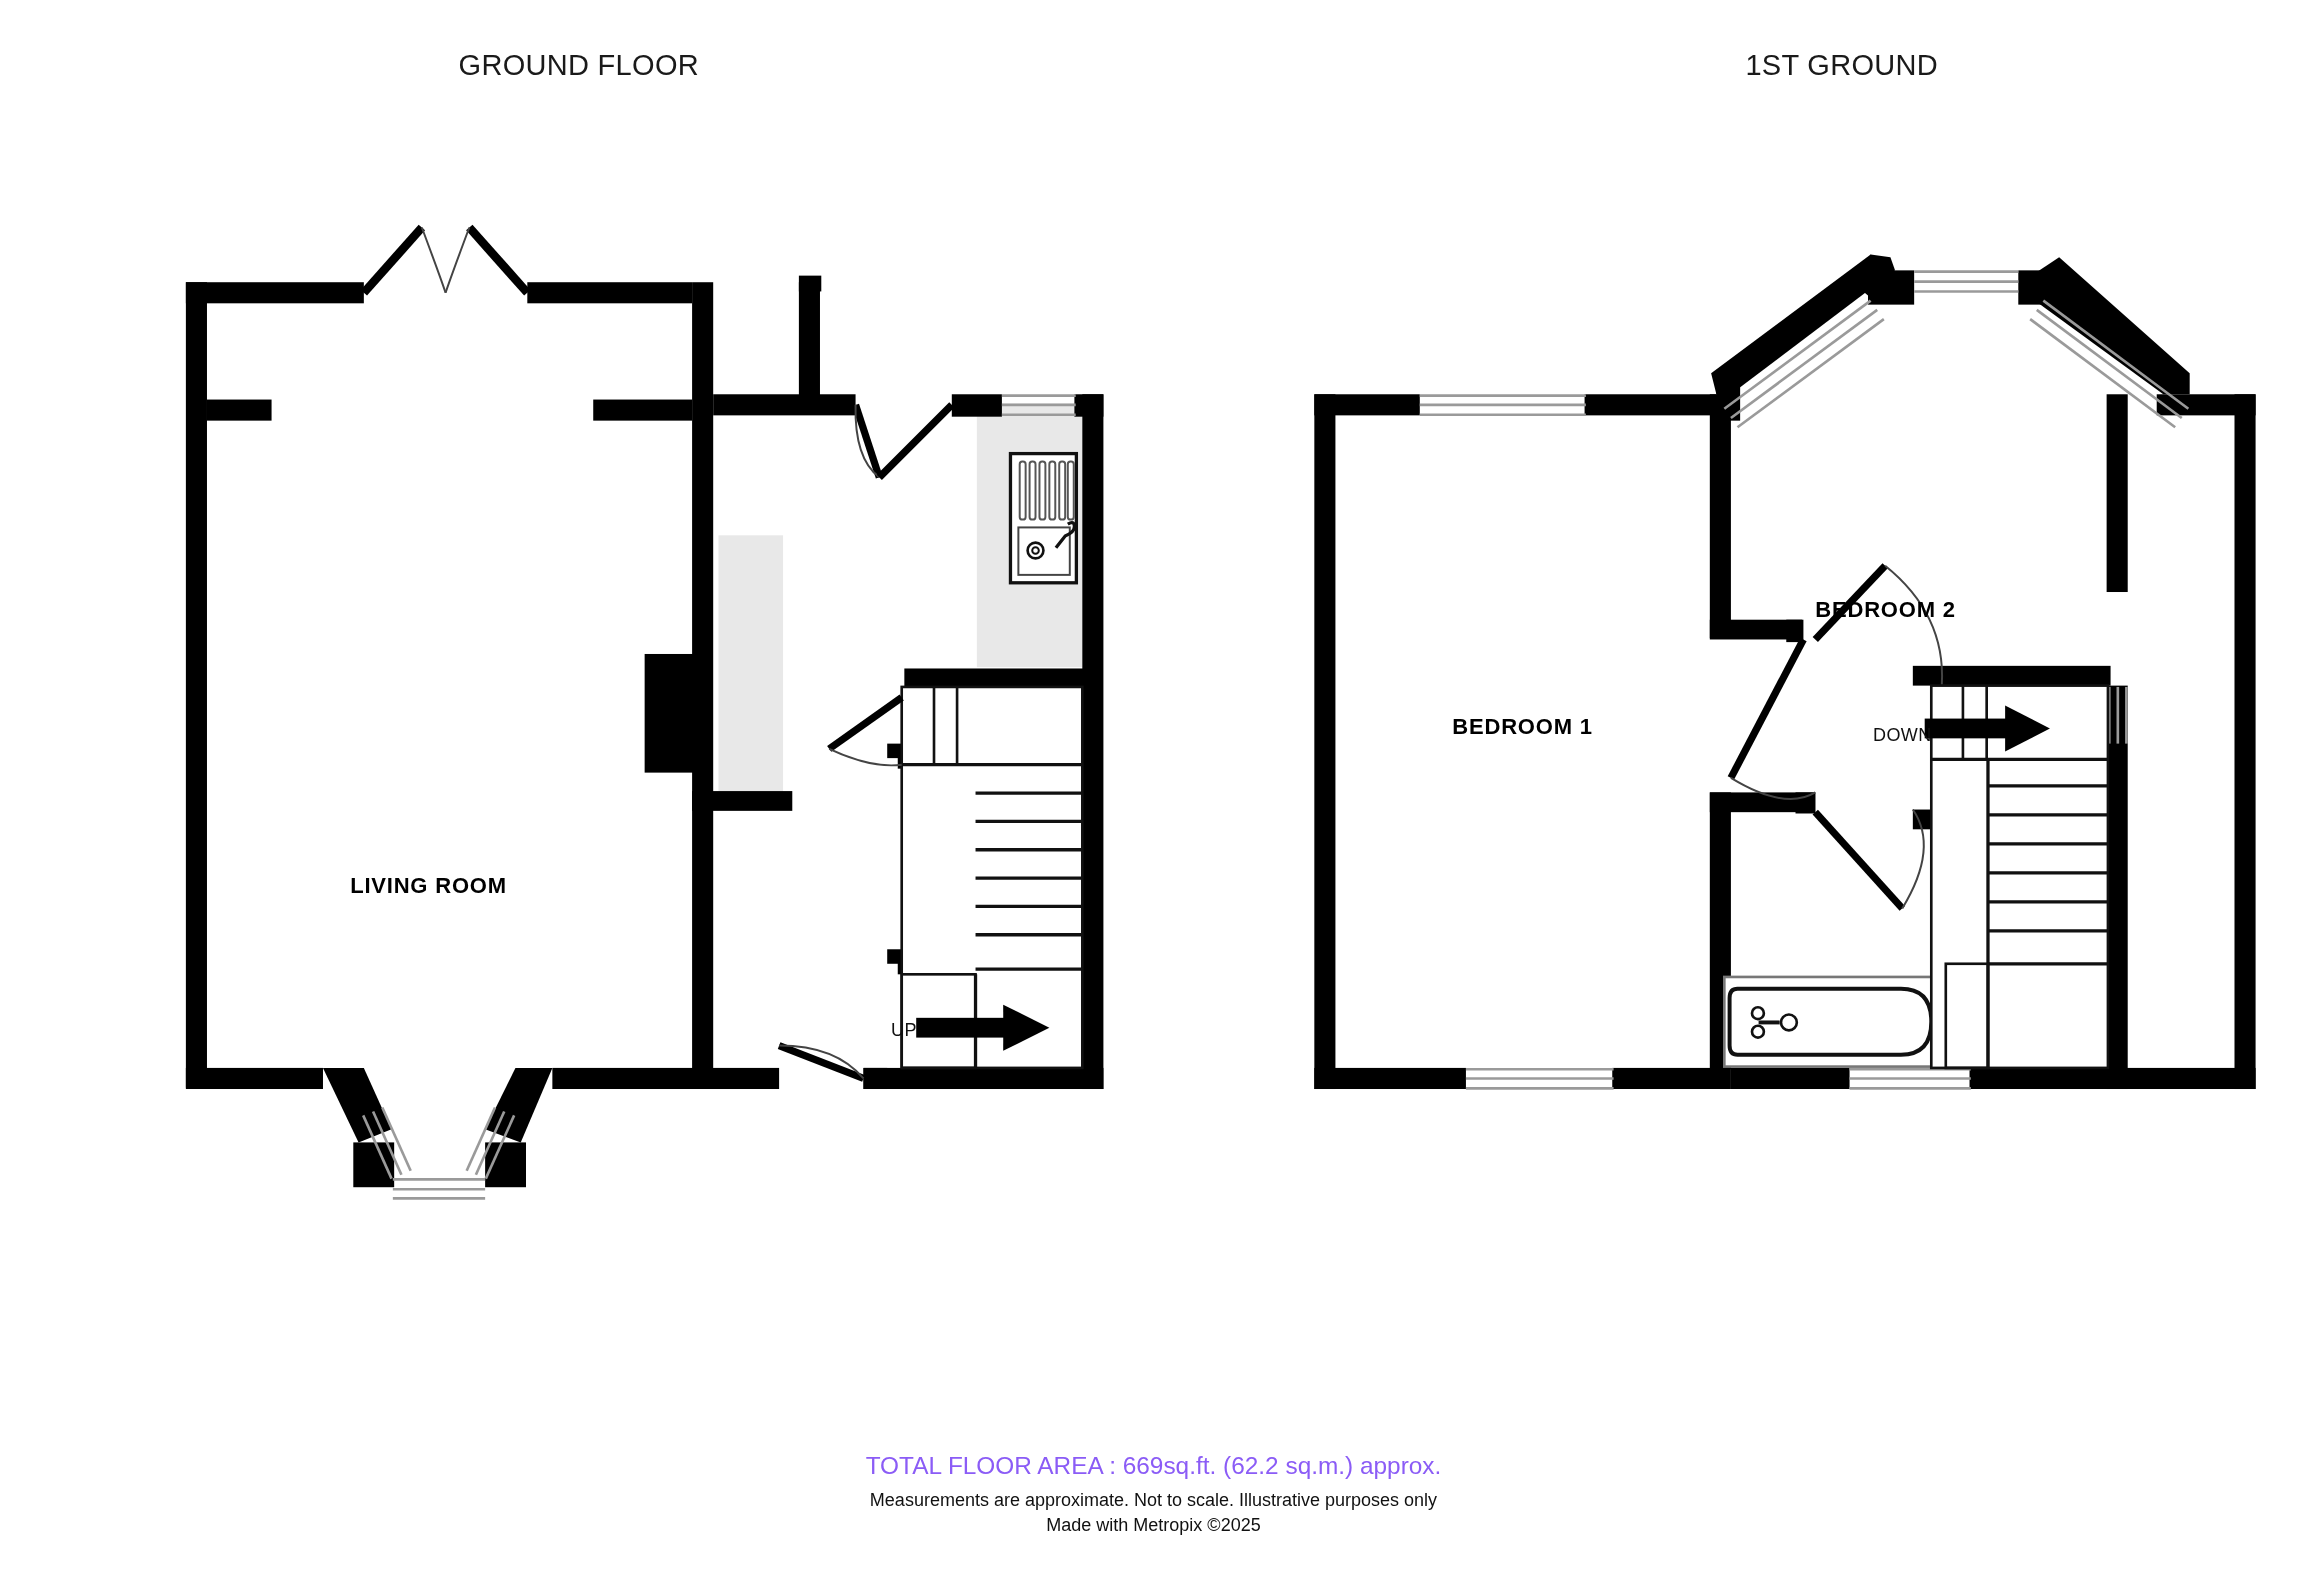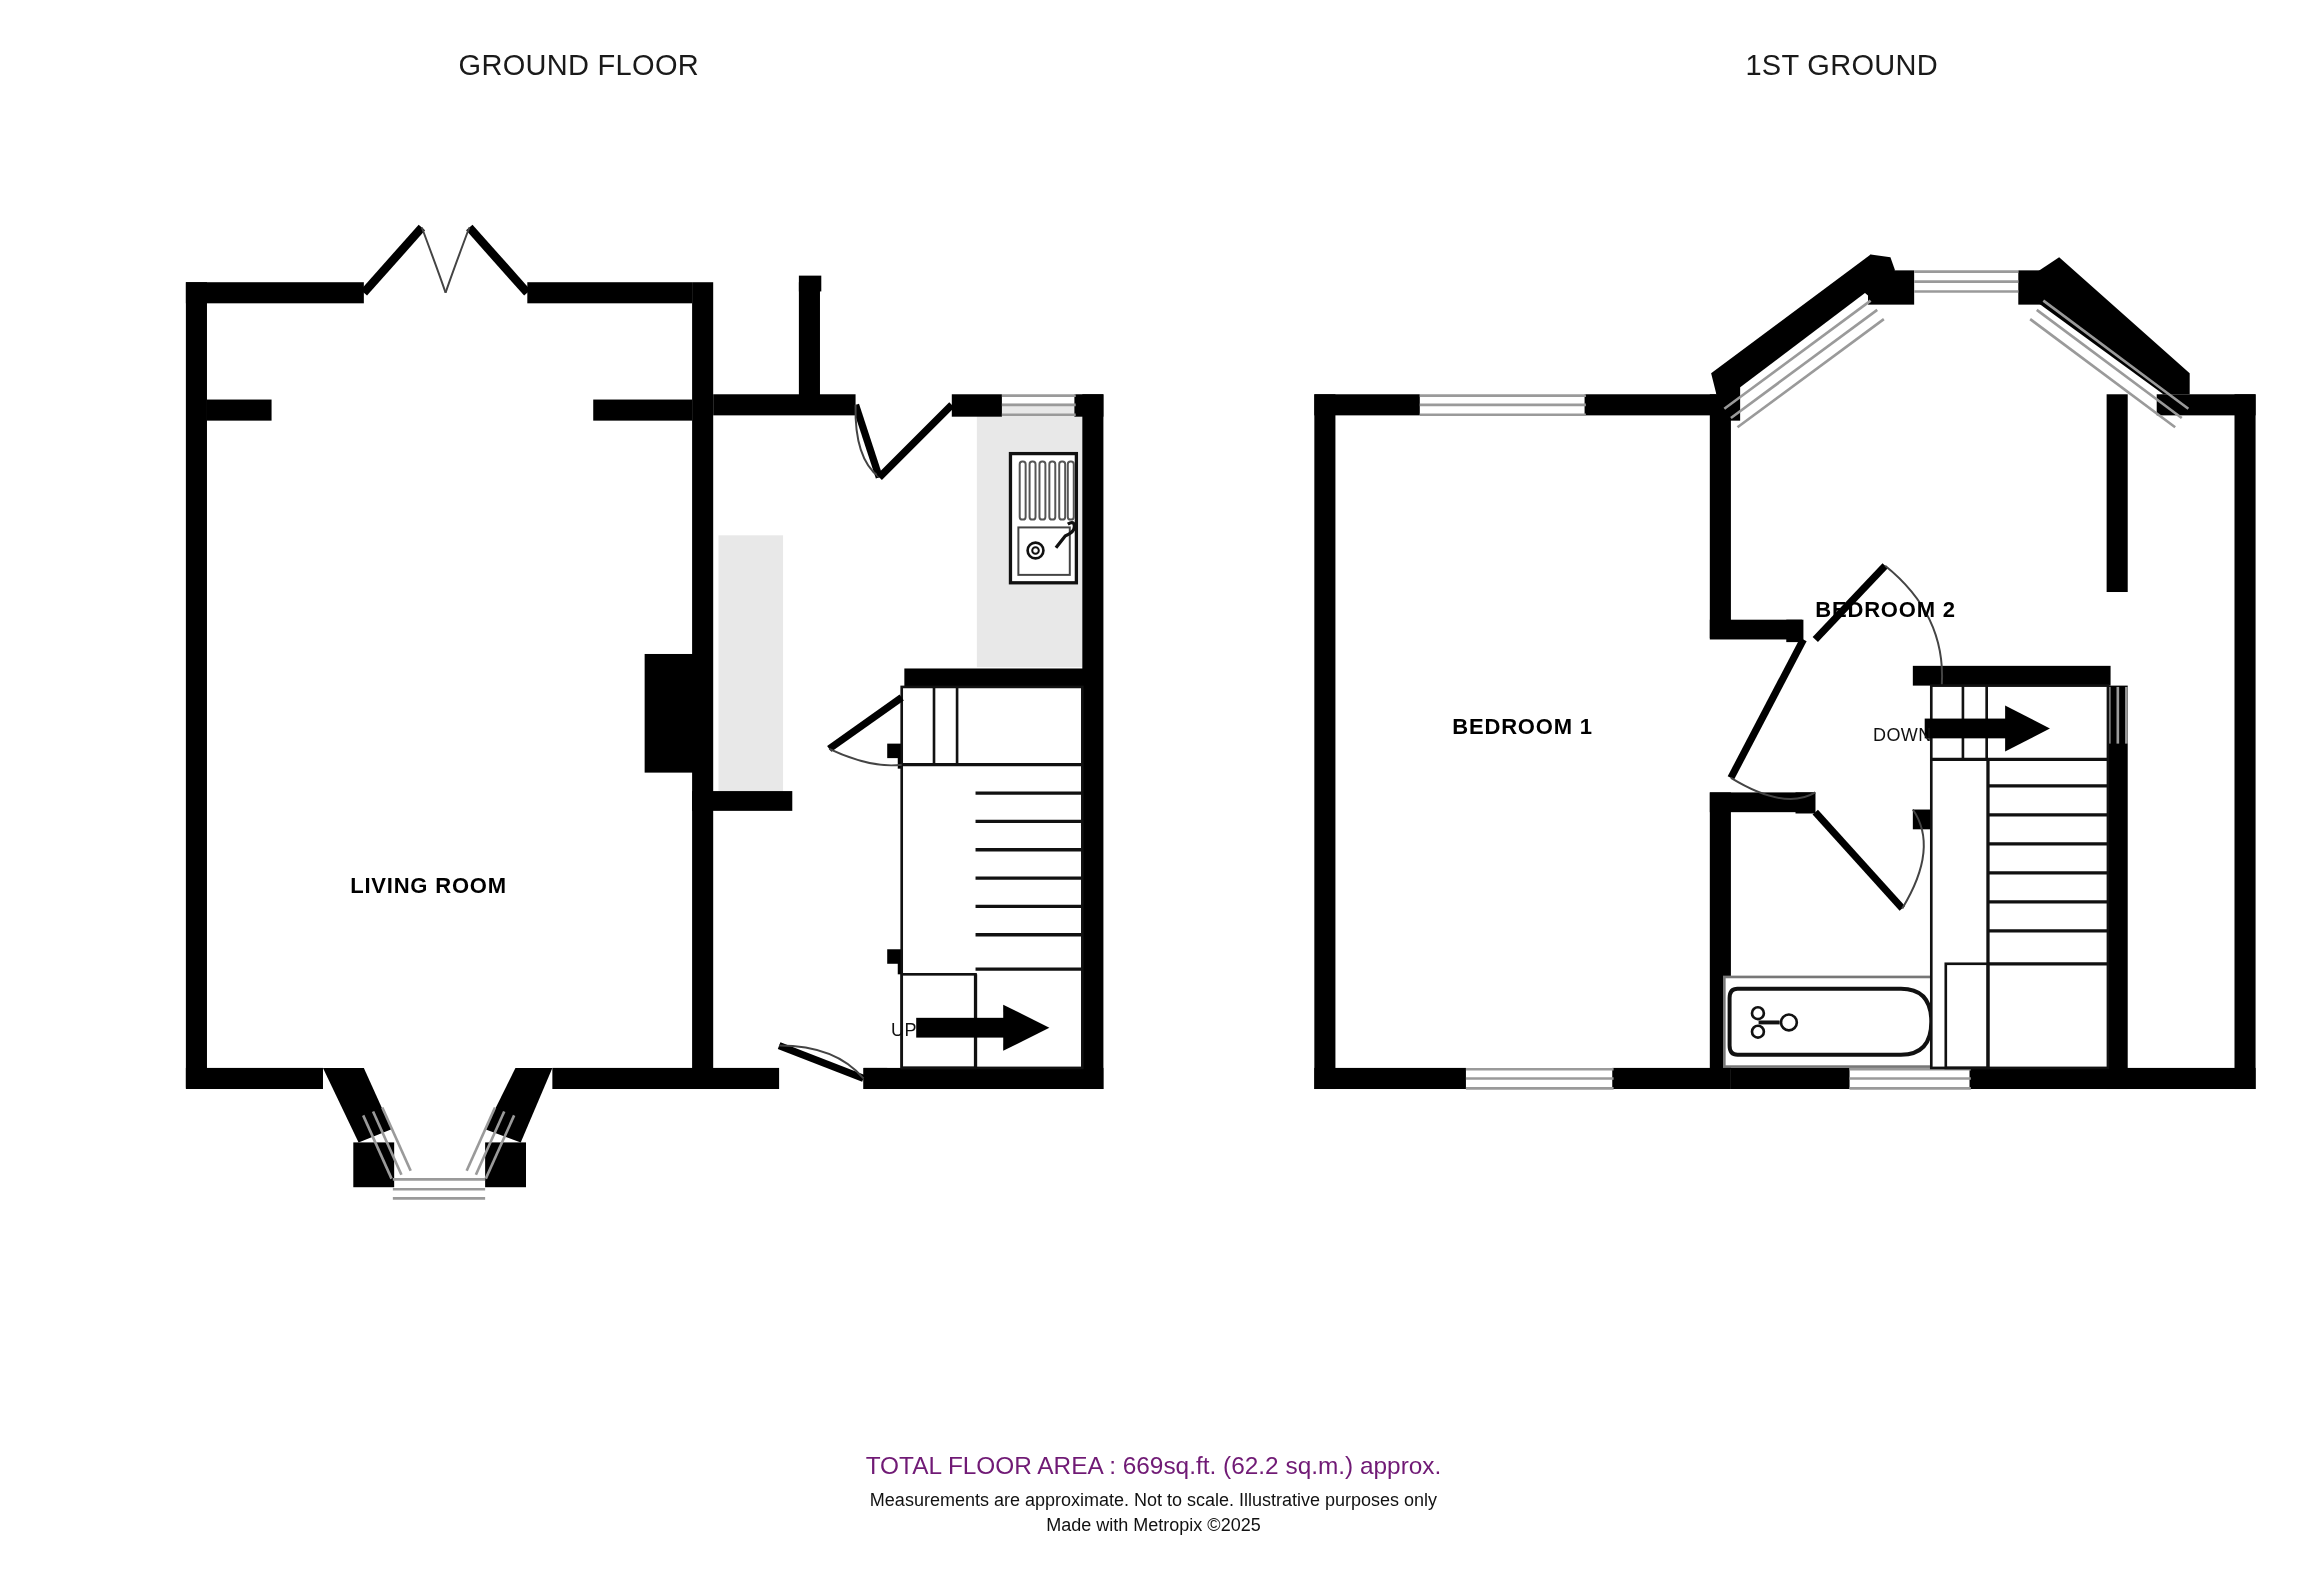--- a/index.html
+++ b/index.html
@@ -67,21 +67,21 @@
   .footer-block {
     position: absolute;
     left: 0;
     top: 1450px;
     width: 2307px;
     text-align: center;
   }
   .footer-total {
     font-size: 24.4px;
     font-weight: 400;
-    color: #701a75;
+    color: #8b5cf6;
     line-height: 1.3;
     margin-bottom: 6.6px;
   }
   .footer-note {
     font-size: 18px;
     font-weight: 400;
     color: #111111;
     line-height: 1.38;
   }
 </style>

